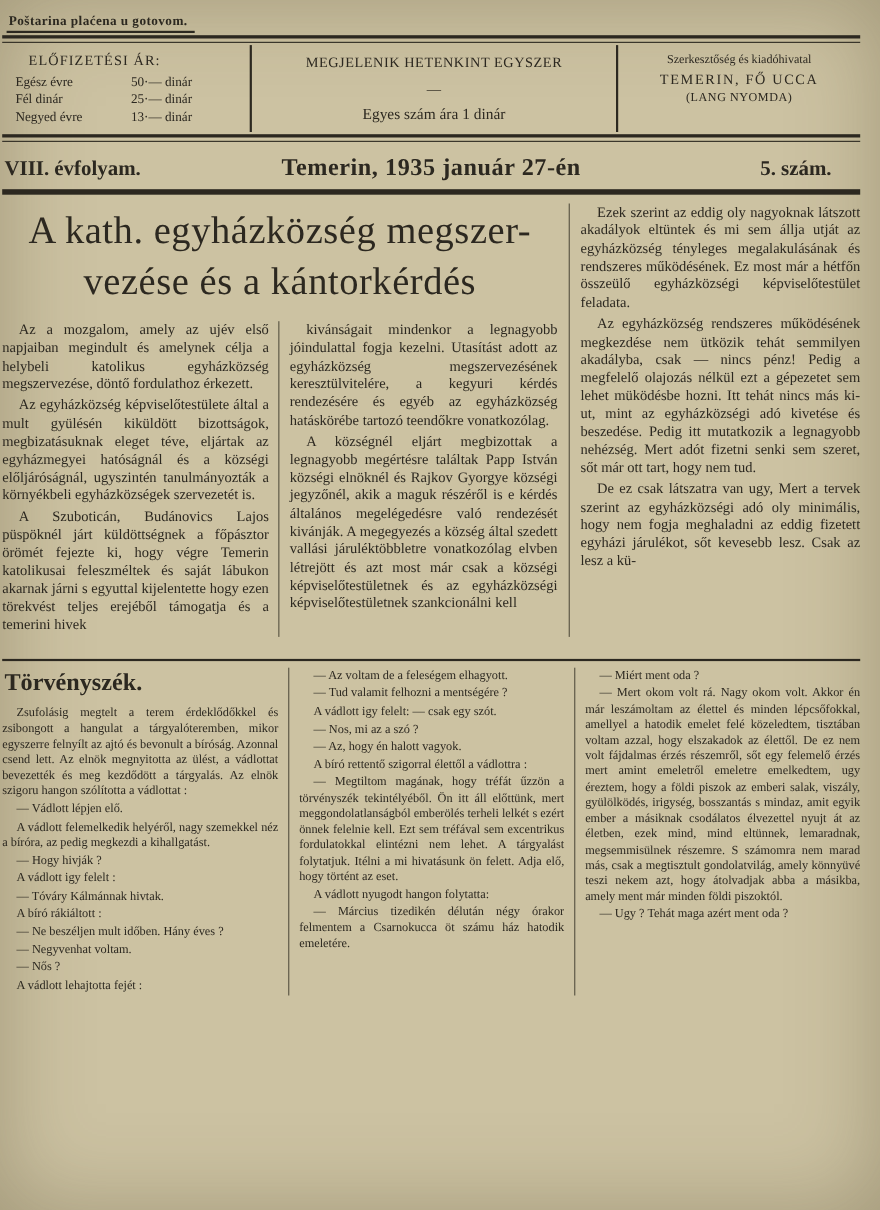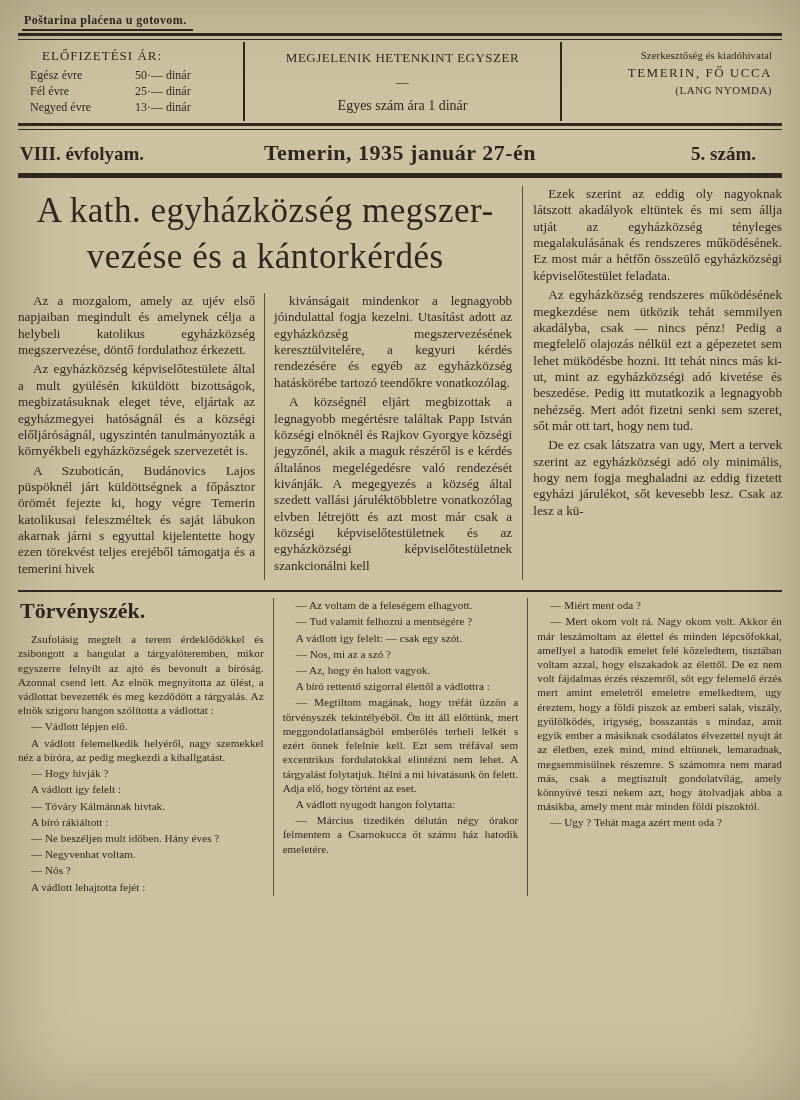--- a/index.html
+++ b/index.html
@@ -3,21 +3,21 @@
 <meta charset="utf-8">
 <style>
   html,body{margin:0;padding:0;}
   body{
     width:800px;height:1100px;overflow:hidden;
     background:#c7bd9d;
     font-family:"Liberation Serif", serif;
   }
   .paper{
     box-sizing:border-box;width:800px;height:1100px;
-    padding:10px 18px 8px 18px;
+    padding:10px 18px 8px 2px;
     background:#ccc2a2;
     box-shadow:inset 0 0 80px rgba(84,72,44,.35);
     color:#2c2820;overflow:hidden;
   }
   .postage{
     display:inline-block;font-size:12px;font-weight:bold;letter-spacing:.4px;
     border-bottom:2px solid #2c2820;padding:0 6px 1px 2px;margin-left:4px;
   }
   .masthead{
     margin:4px 0 2px;text-align:center;
@@ -31,38 +31,38 @@
   .hcell-sub{width:225px;font-size:12px;}
   .sub-title{font-size:13px;letter-spacing:1px;margin:1px 0 4px 14px;}
   .sub-row{display:flex;margin:1px 0 1px 2px;}
   .sub-row .term{width:105px;}
   .sub-row .price{flex:1;}
   .hcell-mid{flex:1;text-align:center;border-left:2px solid #2c2820;border-right:2px solid #2c2820;
     display:flex;flex-direction:column;justify-content:space-between;}
   .freq-line{font-size:13px;letter-spacing:.5px;margin-top:3px;}
   .freq-div{font-size:13px;line-height:.8;}
   .price-line{font-size:14px;margin-bottom:2px;}
-  .hcell-office{width:220px;text-align:right;}
+  .hcell-office{width:220px;text-align:center;}
   .office1{font-size:11px;margin-top:2px;}
   .office2{font-size:13px;letter-spacing:1.5px;margin:4px 0 3px;}
   .office3{font-size:11px;letter-spacing:.5px;}
   .dateline{display:flex;align-items:baseline;padding:8px 2px 5px;font-weight:bold;}
   .dl-volume{font-size:19px;width:225px;}
   .dl-date{font-size:22px;flex:1;text-align:center;letter-spacing:.5px;}
   .dl-issue{font-size:19px;width:225px;text-align:right;padding-right:24px;box-sizing:border-box;}
   .lead{display:flex;margin-top:8px;}
   .lead-left{box-sizing:border-box;width:66%;padding-right:10px;}
   .lead-right{box-sizing:border-box;width:34%;padding-left:10px;border-left:1px solid #55503f;}
   .headline{text-align:center;font-size:35px;line-height:1.3;margin:2px 0 14px;letter-spacing:.5px;}
   .twocol{display:flex;}
   .twocol .col{box-sizing:border-box;width:50%;font-family:Liberation Serif, serif;}
   .twocol .col:first-child{padding-right:9px;border-right:1px solid #55503f;}
   .twocol .col:last-child{padding-left:9px;}
   .lead .para{font-size:13.2px;line-height:1.24;text-align:justify;text-indent:15px;margin:0 0 3px;}
-  .court{display:flex;border-top:2px solid #2c2820;margin-top:10px;padding-top:6px;}
+  .court{display:flex;border-top:2px solid #2c2820;margin-top:20px;padding-top:6px;}
   .ccol{box-sizing:border-box;width:33.33%;padding:0 9px;}
   .ccol:first-child{padding-left:0;}
   .ccol:last-child{padding-right:0;}
   .ccol + .ccol{border-left:1px solid #55503f;}
   .court-title{font-size:22px;font-weight:bold;margin:0 0 8px 2px;}
   .court .para{font-size:11.2px;line-height:1.27;text-align:justify;text-indent:13px;margin:0 0 2px;}
 </style>
 </head>
 <body>
 
@@ -74,21 +74,21 @@
   <div class="rule-fat"></div>
 
   <div class="header-box">
     <div class="hcell hcell-sub">
       <div class="sub-title">ELŐFIZETÉSI ÁR:</div>
       <div class="sub-row">
         <span class="term">Egész évre</span>
         <span class="price">50·— dinár</span>
       </div>
       <div class="sub-row">
-        <span class="term">Fél évre</span>
+        <span class="term">Fél dinár</span>
         <span class="price">25·— dinár</span>
       </div>
       <div class="sub-row">
         <span class="term">Negyed évre</span>
         <span class="price">13·— dinár</span>
       </div>
     </div>
     <div class="hcell hcell-mid">
       <div class="freq-line">MEGJELENIK HETENKINT EGYSZER</div>
       <div class="freq-div">—</div>

